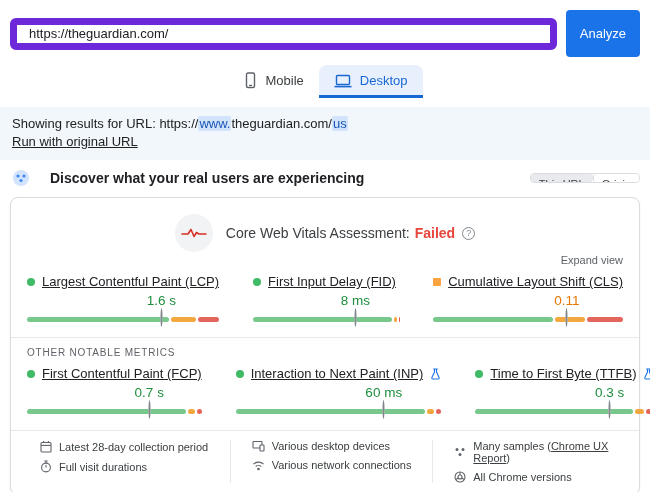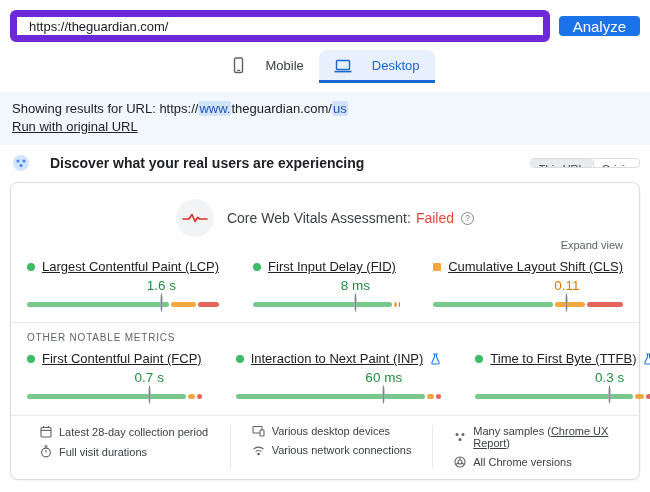--- a/index.html
+++ b/index.html
@@ -12,27 +12,27 @@
   .page { width:650px; height:492px; position:relative; }
 
   
   .topbar { display:flex; align-items:center; gap:9px; padding:10px 10px 0 10px; }
   .url-input {
     flex:1; height:32px; border:7px solid #6d28d9; border-radius:6px;
     padding:0 12px; font-size:13px; color:#202124; outline:none;
     font-family:"Liberation Sans", sans-serif;
   }
   .analyze-btn {
-    height:20px; padding:0 14px; background:#1a73e8; color:#fff; border:none;
-    border-radius:4px; font-size:15px; cursor:pointer; font-family:"Liberation Sans", sans-serif;
+    height:47px; padding:0 14px; background:#1a73e8; color:#fff; border:none;
+    border-radius:4px; font-size:13px; cursor:pointer; font-family:"Liberation Sans", sans-serif;
   }
 
   
   .tabs { display:flex; justify-content:center; margin-top:8px; }
-  .tab { display:flex; align-items:center; gap:20px; padding:7px 15px 6px; font-size:13px;
+  .tab { display:flex; align-items:center; gap:8px; padding:7px 15px 6px; font-size:13px;
          color:#3c4043; cursor:pointer; border-bottom:3px solid transparent; }
   .tab .t-icon { display:flex; }
   .tab.active { background:#e8f0fe; color:#1967d2; border-bottom:3px solid #1967d2;
                 border-radius:8px 8px 0 0; }
 
   
   .notice { background:#f2f7fc; margin-top:9px; padding:8px 12px 9px; font-size:13px; line-height:18px; }
   .hl { background:#d2e3fc; color:#1a56b5; border-radius:2px; padding:0 1px;margin-top:15px; }
   .rerun-link { color:#202124; text-decoration:underline; cursor:pointer; }
 
@@ -48,21 +48,21 @@
   .toggle .seg + .seg { border-left:1px solid #dadce0; }
 
   
   .card { margin:3px 10px 0; border:1px solid #dadce0; border-radius:8px;
           background:#fff; box-shadow:0 1px 2px rgba(60,64,67,.08);
           padding:12px 16px 0; }
   .cwv-header { display:flex; align-items:center; justify-content:center; gap:13px; margin-top:4px; }
   .cwv-badge { width:38px; height:38px; border-radius:50%; background:#f1f3f4;
                display:flex; align-items:center; justify-content:center; }
   .cwv-text { font-size:14px; color:#3c4043; display:flex; align-items:center; gap:5px; }
-  .cwv-failed { color:#e8453c; }
+  .cwv-failed { color:#e8453c;font-weight:bold; }
   .help-icon { width:13px; height:13px; border:1px solid #80868b; border-radius:50%;
                color:#80868b; font-size:9px; line-height:11px; text-align:center;
                display:inline-block; cursor:pointer; margin-left:2px; }
   .expand-view { text-align:right; font-size:11px; color:#5f6368; margin-top:2px; cursor:pointer; }
 
   .metrics-grid { display:grid; grid-template-columns:1fr 1fr 1fr; column-gap:34px; margin-top:8px; }
   .m-head { display:flex; align-items:center; gap:7px; font-size:13px; }
   .bullet { width:8px; height:8px; flex:0 0 auto; }
   .metric.status-good .bullet { background:#3fba65; border-radius:50%; }
   .metric.status-needs-improvement .bullet { background:#f9a43f; border-radius:1px; }

